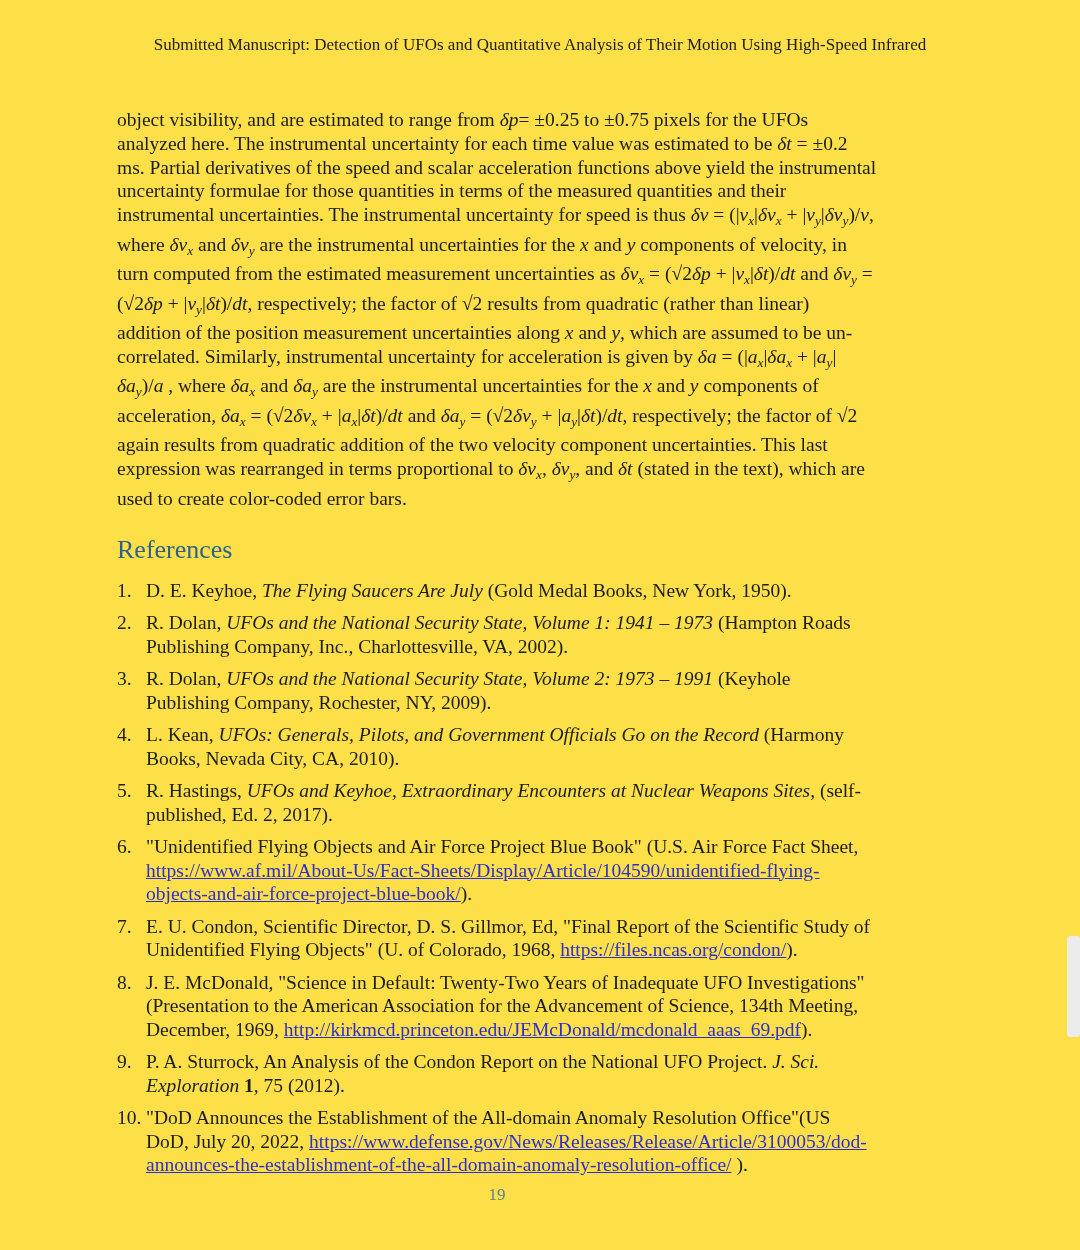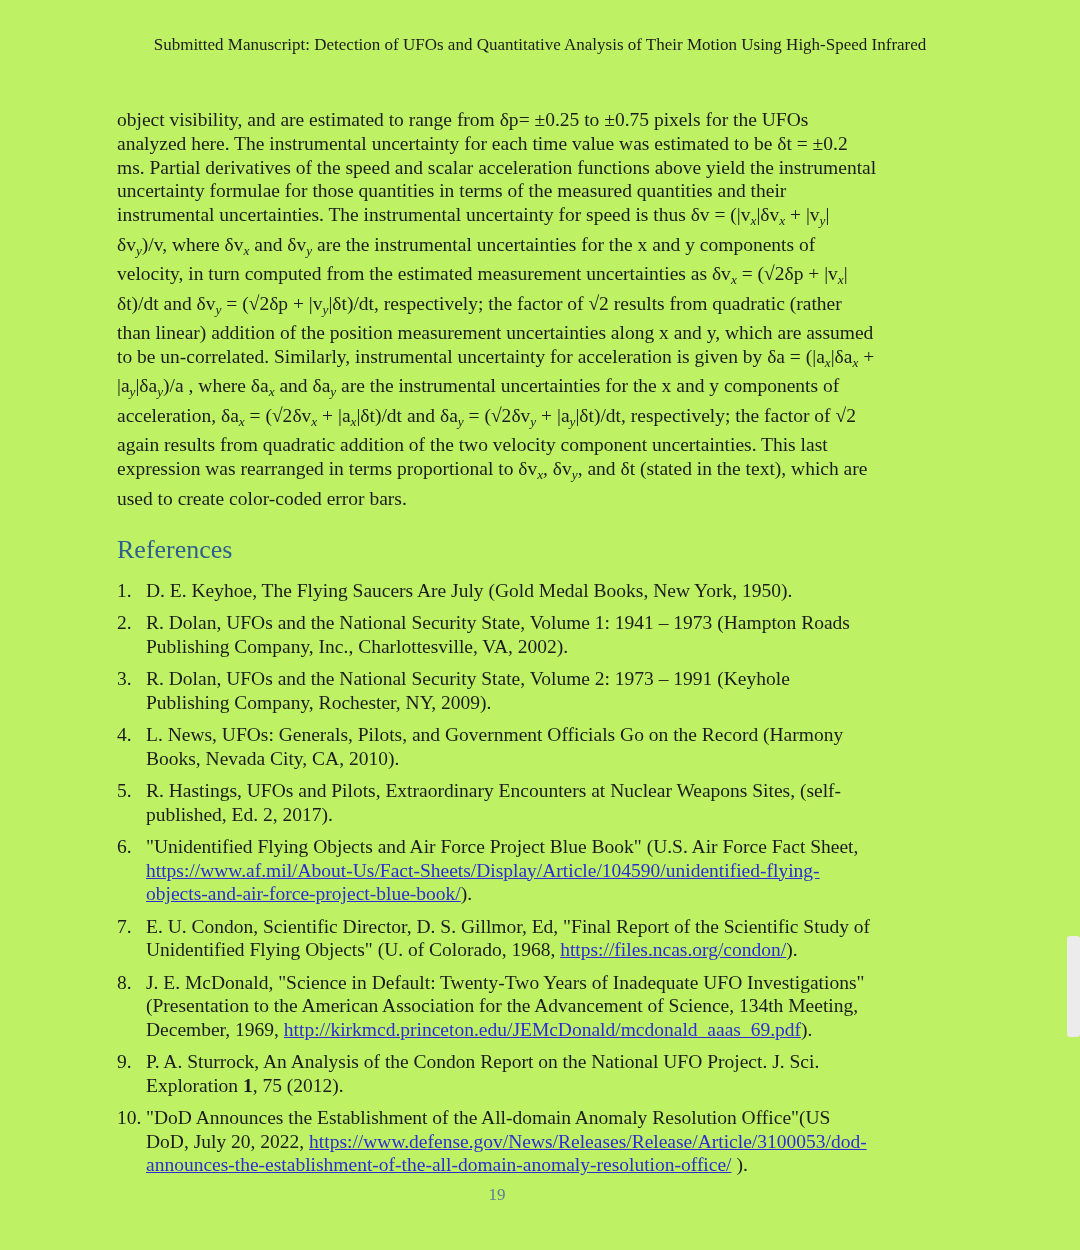--- a/index.html
+++ b/index.html
@@ -1,20 +1,20 @@
 <!DOCTYPE html>
 <html><head>
 <meta charset="utf-8">
 <style>
   html, body { margin: 0; padding: 0; background: #ffffff; }
   .page {
     position: relative;
     width: 1080px;
     height: 1250px;
-    background: #bef264;
+    background: #fde047;
     overflow: hidden;
     font-family: "Liberation Serif", "DejaVu Serif", serif;
     color: var(--text-color, #1c1c1c);
   }
   .doc-header {
     position: absolute;
     top: 35px;
     left: 0;
     width: 100%;
     text-align: center;
@@ -27,21 +27,21 @@
     left: 117px;
     top: 108px;
     width: 760px;
   }
   .para {
     margin: 0;
     font-size: 19.5px;
     line-height: 23.8px;
     text-align: left;
   }
-  .it { }
+  .it { font-style: italic; }
   .bold { font-weight: bold; }
   .subsc {
     font-size: 0.68em;
     vertical-align: -0.28em;
     font-style: italic;
   }
   .refs-heading {
     margin: 24px 0 14px 0;
     font-size: 26px;
     font-weight: normal;
@@ -112,25 +112,25 @@
         <div class="ref-item">
           <span class="ref-num">2.</span>
           <span class="ref-text"><span>R. Dolan, </span><span class="it">UFOs and the National Security State, Volume 1: 1941 – 1973</span><span> (Hampton Roads Publishing Company, Inc., Charlottesville, VA, 2002).</span></span>
         </div>
         <div class="ref-item">
           <span class="ref-num">3.</span>
           <span class="ref-text"><span>R. Dolan, </span><span class="it">UFOs and the National Security State, Volume 2: 1973 – 1991</span><span> (Keyhole Publishing Company, Rochester, NY, 2009).</span></span>
         </div>
         <div class="ref-item">
           <span class="ref-num">4.</span>
-          <span class="ref-text"><span>L. News, </span><span class="it">UFOs: Generals, Pilots, and Government Officials Go on the Record</span><span> (Harmony Books, Nevada City, CA, 2010).</span></span>
+          <span class="ref-text"><span>L. Kean, </span><span class="it">UFOs: Generals, Pilots, and Government Officials Go on the Record</span><span> (Harmony Books, Nevada City, CA, 2010).</span></span>
         </div>
         <div class="ref-item">
           <span class="ref-num">5.</span>
-          <span class="ref-text"><span>R. Hastings, </span><span class="it">UFOs and Pilots, Extraordinary Encounters at Nuclear Weapons Sites</span><span>, (self-published, Ed. 2, 2017).</span></span>
+          <span class="ref-text"><span>R. Hastings, </span><span class="it">UFOs and Keyhoe, Extraordinary Encounters at Nuclear Weapons Sites</span><span>, (self-published, Ed. 2, 2017).</span></span>
         </div>
         <div class="ref-item">
           <span class="ref-num">6.</span>
           <span class="ref-text"><span>"Unidentified Flying Objects and Air Force Project Blue Book" (U.S. Air Force Fact Sheet, </span><a class="link" href="#">https://www.af.mil/About-Us/Fact-Sheets/Display/Article/104590/unidentified-flying-objects-and-air-force-project-blue-book/</a><span>).</span></span>
         </div>
         <div class="ref-item">
           <span class="ref-num">7.</span>
           <span class="ref-text"><span>E. U. Condon, Scientific Director, D. S. Gillmor, Ed, "Final Report of the Scientific Study of Unidentified Flying Objects" (U. of Colorado, 1968, </span><a class="link" href="#">https://files.ncas.org/condon/</a><span>).</span></span>
         </div>
         <div class="ref-item">

